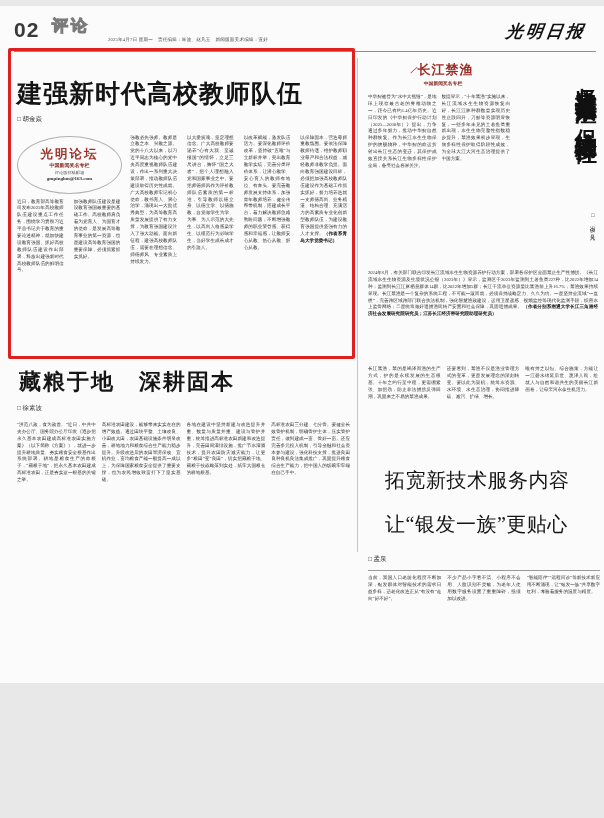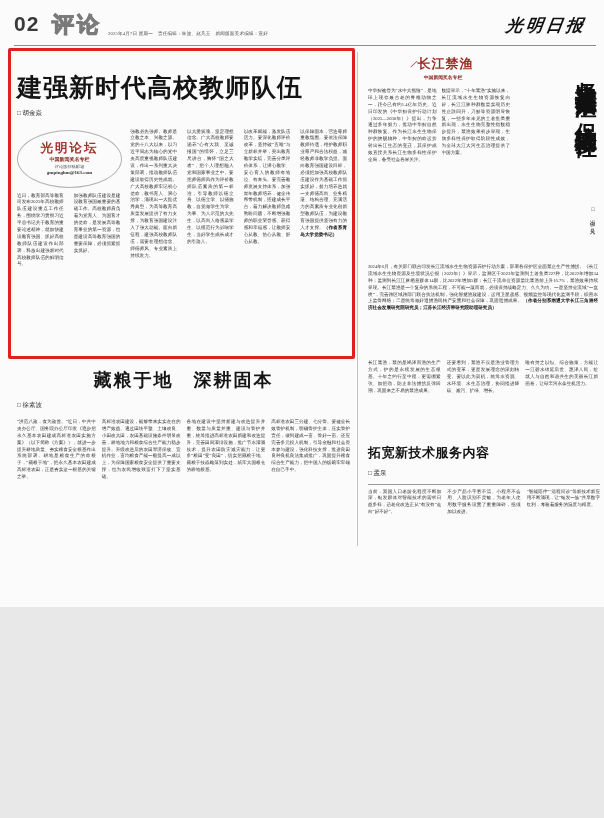--- a/index.html
+++ b/index.html
@@ -1,23 +1,23 @@
 <!DOCTYPE html>
 <html><head>
 <meta charset="utf-8">
 <style>
   html,body{margin:0;padding:0;}
   .canvas{position:relative;width:604px;height:818px;background:#e8e8e8;overflow:hidden;
           font-family:"Liberation Serif",serif;}
-  .page{position:absolute;left:0;top:0;width:604px;height:607px;background:#fbfbfb;overflow:hidden;}
+  .page{position:absolute;left:0;top:6px;width:604px;height:677px;background:#fbfbfb;overflow:hidden;}
 
   
   .pagenum{position:absolute;left:14px;top:12px;font-family:"Liberation Sans",sans-serif;
            font-size:21px;font-weight:bold;color:#3a3a3a;letter-spacing:1px;}
-  .sectionname{position:absolute;left:52px;top:10px;font-size:22px;font-weight:900;
+  .sectionname{position:absolute;left:52px;top:10px;font-size:16px;font-weight:900;
            color:#6d28d9;-webkit-text-stroke:1.1px #7a7a7a;text-stroke:1px #7a7a7a;letter-spacing:3px;}
   .dateline{position:absolute;left:108px;top:31px;font-size:4.6px;color:#4a4a4a;letter-spacing:.2px;white-space:nowrap;}
   .masthead{position:absolute;right:18px;top:14px;font-size:17px;font-weight:900;font-style:italic;
            color:#111;letter-spacing:3px;transform:skewX(-8deg);}
   .header-rule{position:absolute;left:14px;right:8px;top:45px;border-top:1px solid #8d8d8d;}
 
   
   .hlbox{position:absolute;left:8px;top:48px;width:341px;height:305px;border:3px solid #e01f1f;
          border-radius:2px;z-index:60;background:transparent;}
 
@@ -36,21 +36,21 @@
         border-radius:50%;display:flex;flex-direction:column;align-items:center;justify-content:center;
         background:#fbfbfb;z-index:2;}
   .forum-badge .t1{font-size:12.5px;font-weight:900;color:#9c3128;letter-spacing:2px;line-height:1.1;}
   .forum-badge .t2{font-size:5px;font-weight:700;color:#8a2f26;margin-top:1px;}
   .forum-badge .t3{font-size:4.2px;color:#555;margin-top:2px;}
   .forum-badge .t4{font-size:5px;font-weight:700;color:#333;margin-top:1px;}
   .attrib{font-weight:bold;color:#111;}
 
   
   .art-grain{position:absolute;left:17px;top:359px;width:333px;}
-  .art-grain h2{margin:9px;font-size:18px;font-weight:900;letter-spacing:2px;color:#151515;text-align:center;}
+  .art-grain h2{margin:2px;font-size:22px;font-weight:900;letter-spacing:2px;color:#151515;}
   .grain-body{margin-top:9px;height:152px;gap:6px;}
 
   
   .v-rule{position:absolute;left:357px;top:52px;height:494px;border-left:1px solid #c4c4c4;}
 
   
   .shiping-badge{position:absolute;left:368px;top:55px;width:150px;text-align:center;}
   .shiping-badge .t1{font-size:13px;font-weight:900;color:#9c2b24;letter-spacing:1px;}
   .shiping-badge .mark{display:inline-block;transform:rotate(12deg);color:#9c2b24;font-weight:900;font-size:11px;margin-right:2px;}
   .shiping-badge .t2{font-size:4.8px;font-weight:700;color:#8a2f26;margin-top:1px;}
@@ -58,21 +58,21 @@
   .v-head{position:absolute;left:506px;top:64px;width:94px;height:196px;writing-mode:vertical-rl;
           display:flex;overflow:hidden;}
   .v-head .vt{font-size:22px;font-weight:900;color:#111;letter-spacing:2px;line-height:1.25;margin:0;}
   .v-head .vt2{padding-top:26px;}
   .v-head .vauthor{font-size:5.5px;color:#333;padding-top:86px;letter-spacing:1px;margin-right:3px;}
   .river-full{position:absolute;left:368px;top:264px;width:230px;height:88px;}
   .river-extra{position:absolute;left:368px;top:360px;width:230px;height:80px;gap:6px;}
 
   
   .art-silver{position:absolute;left:368px;top:444px;width:232px;}
-  .art-silver h2{margin:0;font-size:13px;font-weight:700;letter-spacing:.5px;line-height:1.35;color:#141414;}
+  .art-silver h2{margin:17px;font-size:20px;font-weight:400;letter-spacing:.5px;line-height:1.35;color:#141414;}
   .silver-rule{margin-top:6px;border-top:1px solid #9a9a9a;}
   .silver-body{margin-top:4px;height:42px;gap:6px;}
 </style>
 </head>
 <body>
 
 <div class="canvas">
   <div class="page">
 
     <div class="pagenum">02</div>
@@ -132,20 +132,21 @@
       <span class="attrib">（作者分别系南通大学长江三角洲经济社会发展研究院研究员；江苏长江经济带研究院助理研究员）</span>
     </div>
     <div class="river-extra cols">
       <div class="nt">长江禁渔，禁的是竭泽而渔的生产方式，护的是永续发展的生态根基。十年之约行至中程，更需绷紧弦、加把劲，防止非法捕捞反弹回潮，巩固来之不易的禁渔成果。</div>
       <div class="nt">还要看到，禁渔不仅是渔业管理方式的变革，更是发展理念的深刻转变。要以此为契机，统筹水资源、水环境、水生态治理，协同推进降碳、减污、扩绿、增长。</div>
       <div class="nt">唯有持之以恒、综合施策，方能让一江碧水绵延后世、惠泽人民，绘就人与自然和谐共生的美丽长江新画卷，让母亲河永葆生机活力。</div>
     </div>
 
     <div class="art-silver">
       <h2>拓宽新技术服务内容</h2>
+      <h2>让“银发一族”更贴心</h2>
       <div class="byline">□ 孟泉</div>
       <div class="silver-rule"></div>
       <div class="silver-body cols">
         <div class="nt">当前，我国人口老龄化程度不断加深，银发群体对智能技术的需求日益多样，适老化改造正从“有没有”走向“好不好”。</div>
         <div class="nt">不少产品小字看不清、小程序不会用、人脸识别不灵敏，为老年人使用数字服务设置了重重障碍，亟须加以改进。</div>
         <div class="nt">“智能陪伴”“远程问诊”等新技术新应用不断涌现，让“银发一族”共享数字红利，考验着服务的温度与精度。</div>
       </div>
     </div>
 
   </div>

